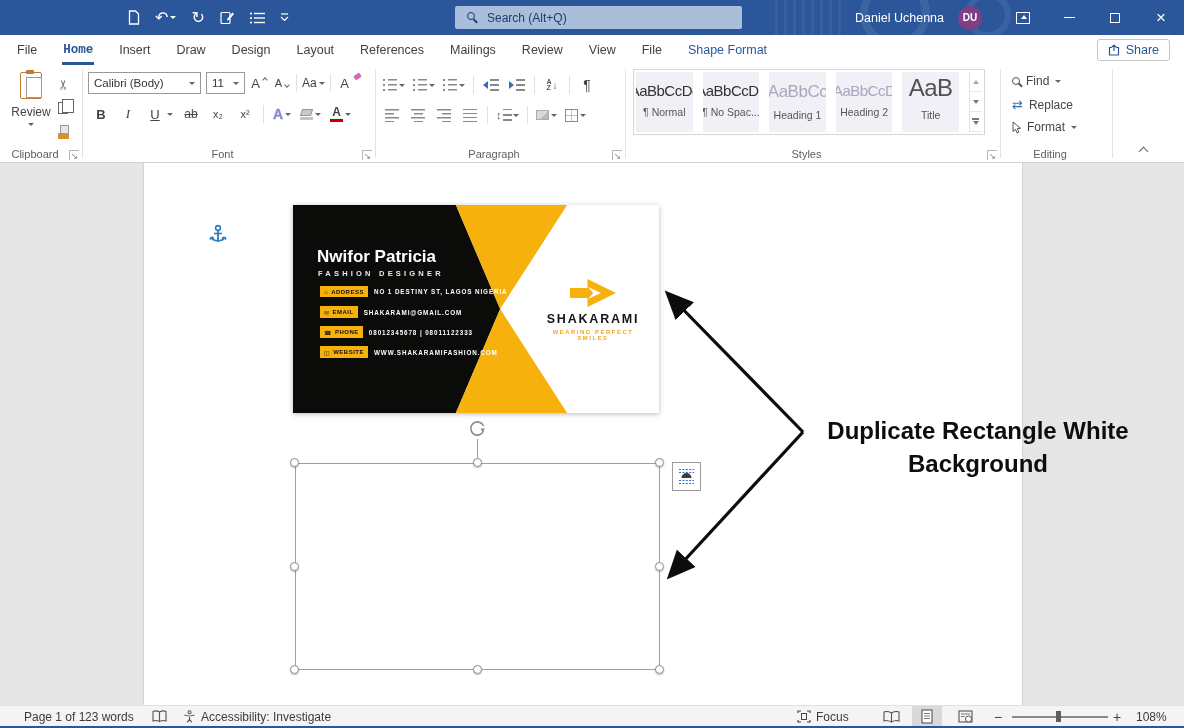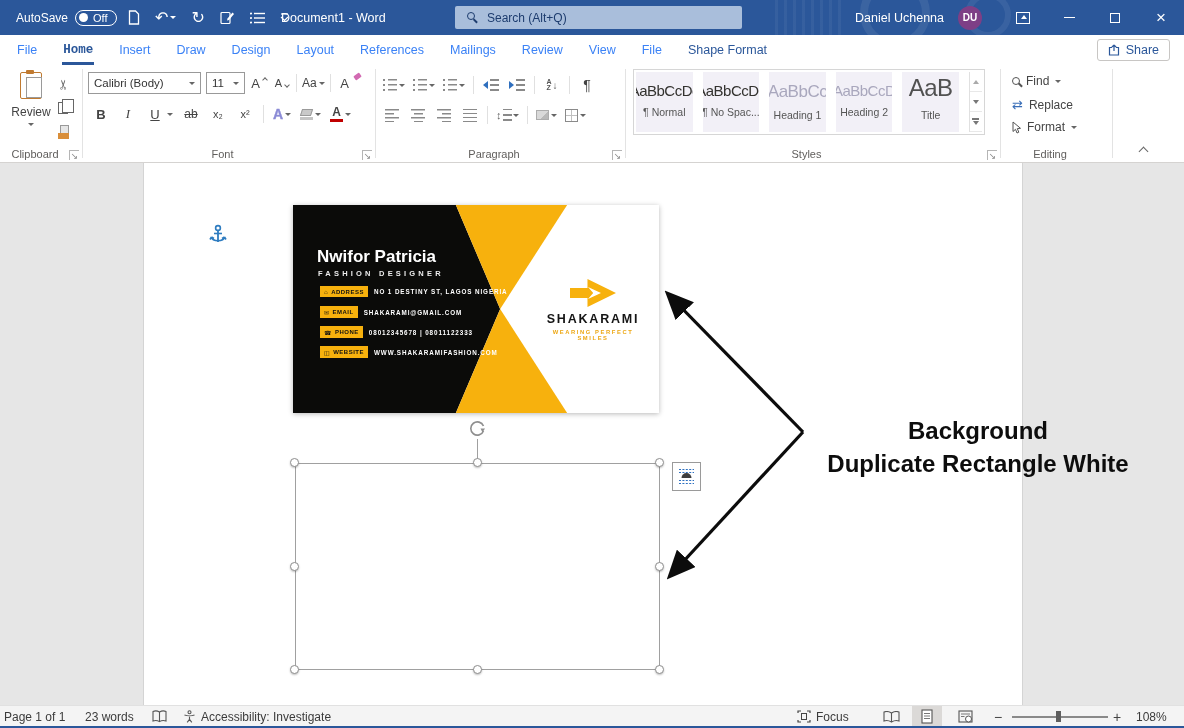--- a/index.html
+++ b/index.html
@@ -30,21 +30,21 @@
   .winctl { width:46px; height:35px; display:flex; align-items:center; justify-content:center; cursor:pointer; }
   .minbar { width:11px; height:1.5px; background:#fff; }
   .maxbox { width:10px; height:10px; border:1.2px solid #fff; }
   .closex { font-size:17px; line-height:1; }
   .dispopt { width:14px; height:12px; border:1.2px solid #fff; position:relative; }
   .dispopt::after { content:""; position:absolute; left:3.5px; top:2px; width:0; height:0; border-left:3px solid transparent; border-right:3px solid transparent; border-bottom:4px solid #fff; }
 
   
   .tabrow { position:absolute; left:0; top:35px; width:100%; height:30px; background:#fff; }
   .tabs { position:absolute; left:4px; top:0; height:30px; display:flex; }
-  .tab { position:relative; padding:8px 13px 6px; font-size:12.5px; color:#3b82f6; cursor:pointer; white-space:nowrap; }
+  .tab { position:relative; padding:8px 13px 6px; font-size:12.5px; color:#404040; cursor:pointer; white-space:nowrap; }
   .tab.sel { color:#2b579a; font-weight:bold;font-family:Liberation Mono, monospace; }
   .tab.sel::after { content:""; position:absolute; left:12px; right:12px; bottom:0; height:3px; background:#2b579a; }
   .tab.ctx { color:#2b579a; }
   .share-btn { position:absolute; right:14px; top:4px; height:22px; border:1px solid #c8c6c4; border-radius:3px; background:#fff; display:flex; align-items:center; gap:6px; padding:0 10px; color:#2b579a; font-size:12.5px; cursor:pointer; }
 
   
   .ribbon { position:absolute; left:0; top:65px; width:100%; height:98px; background:#fff; border-bottom:1px solid #d5d3d1; }
   .rdiv { position:absolute; top:4px; bottom:4px; width:1px; background:#e3e3e3; }
   .grouplabel { position:absolute; bottom:3px; left:0; right:12px; text-align:center; font-size:11px; color:#605e5c; }
   .launcher { position:absolute; bottom:3px; right:3px; font-size:9px; color:#8a8a8a; border-top:1px solid #b5b5b5; border-left:1px solid #b5b5b5; width:10px; height:10px; display:flex; align-items:center; justify-content:center; cursor:pointer; }
@@ -167,27 +167,20 @@
 </head>
 <body>
 
 <div class="win">
 
   <div class="titlebar">
     <div class="tb-pattern1"></div>
     <div class="tb-circle1"></div>
     <div class="tb-circle2"></div>
 
-    <div class="autosave">
-      <span>AutoSave</span>
-      <span class="pill">
-        <span class="knob"></span>
-        <span>Off</span>
-      </span>
-    </div>
 
     <div class="qat">
       <span class="qat-btn">
         <svg width="12" height="15" viewBox="0 0 12 15">
             <path d="M1.5 1h6l3 3v10h-9z" fill="none" stroke="#fff" stroke-width="1.3"></path>
           </svg>
       </span>
       <span class="qat-btn">
         <span>↶</span>
           <span class="ddw"></span>
@@ -216,21 +209,20 @@
           </svg>
       </span>
       <span class="qat-btn">
         <svg width="9" height="9" viewBox="0 0 9 9">
             <line x1="1" y1="1" x2="8" y2="1" stroke="#fff" stroke-width="1.2"></line>
             <path d="M1 4 L4.5 7.5 L8 4" fill="none" stroke="#fff" stroke-width="1.2"></path>
           </svg>
       </span>
     </div>
 
-    <div class="tb-title">Document1 - Word</div>
 
     <div class="searchbox">
       <span class="ic-search-tb"></span>
       <input type="text" placeholder="Search (Alt+Q)" style="">
     </div>
 
     <div class="tb-right">
       <span class="tb-user">Daniel Uchenna</span>
       <span class="avatar">DU</span>
       <span class="winctl">
@@ -563,22 +555,22 @@
       <defs>
         <marker id="ah" markerWidth="9" markerHeight="8" refX="7.5" refY="4" orient="auto">
           <path d="M0 0 L9 4 L0 8 Z" fill="#0c0c0c"></path>
         </marker>
       </defs>
       <line x1="803" y1="269" x2="668" y2="131" stroke="#0c0c0c" stroke-width="3.2" marker-end="url(#ah)"></line>
       <line x1="803" y1="269" x2="670" y2="413" stroke="#0c0c0c" stroke-width="3.2" marker-end="url(#ah)"></line>
     </svg>
 
     <div class="ann-text">
+      <div>Duplicate Rectangle White</div>
       <div>Background</div>
-      <div>Duplicate Rectangle White</div>
     </div>
 
     <svg class="rot-handle" viewBox="0 0 19 19">
       <path d="M15.5 7 A6.6 6.6 0 1 0 15.5 12" fill="none" stroke="#8f8f8f" stroke-width="1.6"></path>
       <path d="M12.5 9.5 L17 9.5 L14.5 13.5 Z" fill="#8f8f8f"></path>
     </svg>
     <div class="rot-stem"></div>
 
     <div class="shape-rect"></div>
     <div class="handle" style="left:290px;top:295px"></div>
@@ -597,21 +589,21 @@
             <line x1="2" y1="5.5" x2="17" y2="5.5"></line>
           <line x1="2" y1="13.5" x2="17" y2="13.5"></line>
             <line x1="2" y1="16.5" x2="17" y2="16.5"></line>
         </g>
         <path d="M4.5 11 A5 5 0 0 1 14.5 11 Z" fill="#3d3d3d"></path>
       </svg>
     </div>
   </div>
 
   <div class="statusbar">
-    <div class="sb-item" style="left:4px">
+    <div class="sb-item" style="left:24px">
         <span>Page 1 of 1</span>
       </div>
     <div class="sb-item" style="left:85px">
         <span>23 words</span>
       </div>
     <div class="sb-item" style="left:152px">
       <svg width="15" height="13" viewBox="0 0 15 13">
           <path d="M1 1.5 C3 .5 5.5 .8 7.5 2 C9.5 .8 12 .5 14 1.5 V11 C12 10.2 9.5 10.4 7.5 11.6 C5.5 10.4 3 10.2 1 11 Z" fill="none" stroke="#555" stroke-width="1.1"></path>
           <line x1="7.5" y1="2" x2="7.5" y2="11.6" stroke="#555" stroke-width="1.1"></line>
         </svg>

